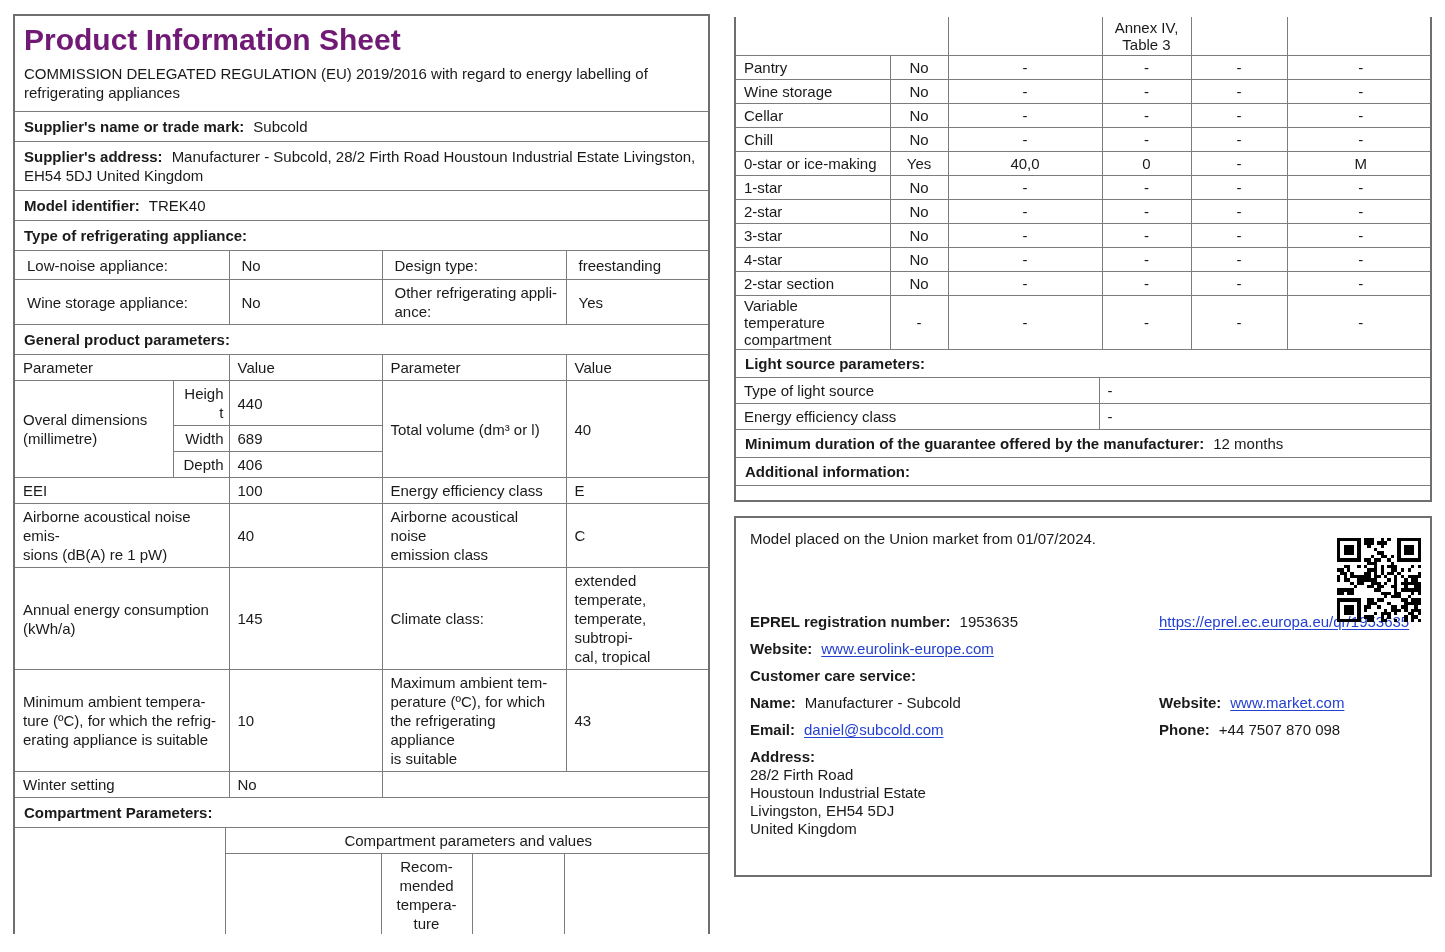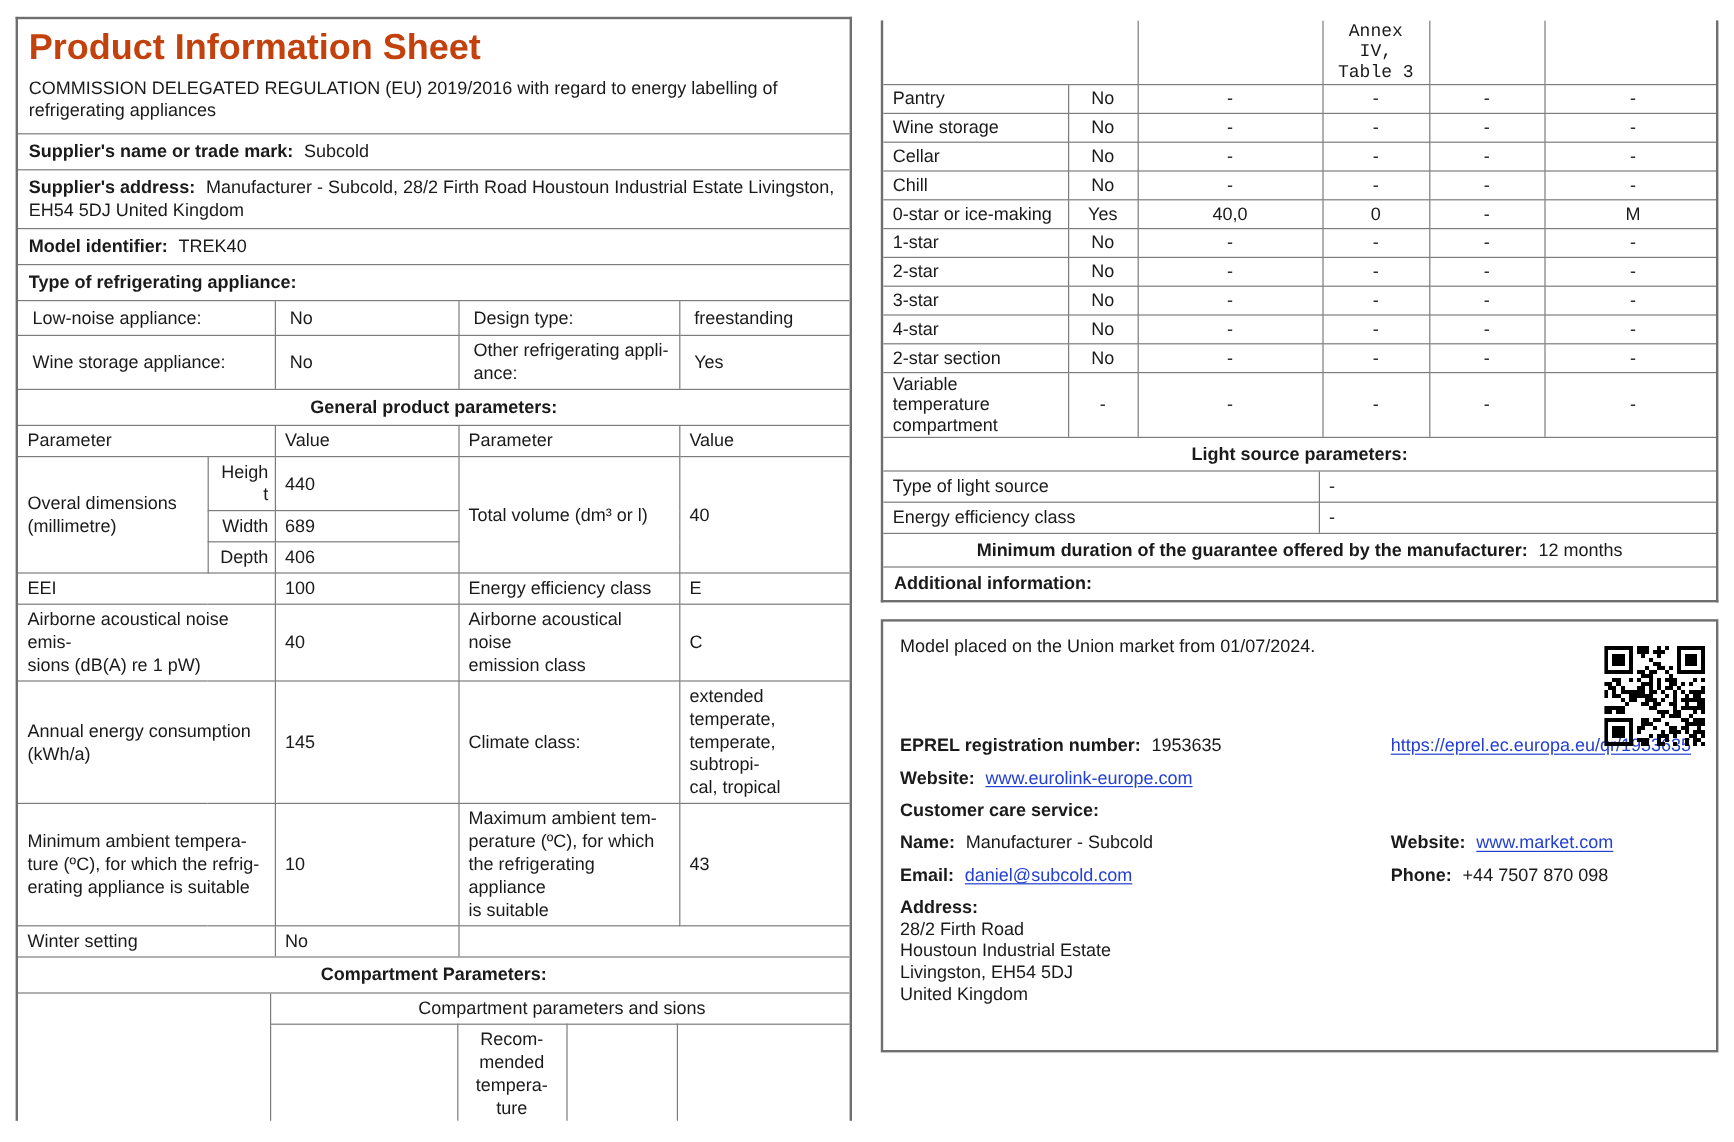--- a/index.html
+++ b/index.html
@@ -7,45 +7,45 @@
     width:1445px;height:952px;position:relative;overflow:hidden;
     background:#ffffff;color:#1a1a1a;
     font-family:"Liberation Sans",sans-serif;font-size:15px;line-height:19px;
   }
   .page{position:absolute;background:#fff;box-sizing:border-box;}
   #page1{left:13px;top:14px;width:697px;height:920px;border:2px solid #6f6f6f;border-bottom:none;overflow:hidden;}
   #box1{left:734px;top:17px;width:698px;height:485px;border:2px solid #6f6f6f;border-top:none;overflow:hidden;}
   #box2{left:734px;top:516px;width:698px;height:361px;border:2px solid #6f6f6f;overflow:hidden;padding:11px 14px;}
 
   .row{padding:5px 9px;border-bottom:1px solid #7c7c7c;}
-  .bt{border-top:1px solid #7c7c7c;text-align:center;}
+  .bt{border-top:1px solid #7c7c7c;}
   .b{font-weight:bold;}
   .val{margin-left:9px;}
   .pre{white-space:pre-line;}
   .c{text-align:center;}
 
   #p1-head{padding:6px 9px 9px;border-bottom:1px solid #7c7c7c;}
-  #p1-title{margin:0 0 6px 0;font-size:30px;line-height:36px;font-weight:bold;color:#c2410c;}
+  #p1-title{margin:0 0 6px 0;font-size:30px;line-height:36px;font-weight:bold;color:#701a75;}
   #p1-sub{max-width:648px;}
 
   table{width:100%;border-collapse:collapse;table-layout:fixed;border-style:hidden;}
   td{border:1px solid #7c7c7c;padding:3px 8px;vertical-align:middle;line-height:19px;word-wrap:break-word;}
 
   #tbl-type td{height:22px;padding-left:12px;}
   #tbl-gen td.sub{text-align:right;padding-right:5px;}
   #tbl-comp td{text-align:center;vertical-align:top;}
   #tbl-comp .cpv{height:18px;vertical-align:middle;}
   #tbl-comp .tall{height:420px;}
   #tbl-comp .pt1{padding-top:127px;}
   #tbl-comp .pt2{padding-top:112px;}
   #tbl-comp .pt3{padding-top:3px;}
   #tbl-comp .pt4{padding-top:96px;}
 
   #tbl-p2 td{padding:1px 8px;line-height:17px;height:21px;}
-  #tbl-p2 td.hd{height:36px;border-top:none;vertical-align:middle;font-family:Liberation Mono, monospace;}
+  #tbl-p2 td.hd{height:36px;border-top:none;vertical-align:middle;}
   #tbl-light td{height:18px;}
 
   .lnk{color:#2440d0;text-decoration:underline;text-underline-offset:2px;cursor:pointer;}
   a.lnk{display:inline-block;}
   #light-label,#guarantee-row,#additional-row{padding:4px 9px;}
 
   .crow{display:flex;margin-bottom:8px;}
   .cl{width:409px;}
   .cr{flex:1;}
   #contact-rows{margin-top:64px;}
@@ -181,21 +181,21 @@
     <colgroup>
         <col style="width:210px">
         <col style="width:156px">
         <col style="width:91px">
         <col style="width:92px">
         <col style="width:147px">
       </colgroup>
     <tbody>
         <tr>
       <td rowspan="2" class="pt1">Compartment type</td>
-      <td colspan="4" class="cpv">Compartment parameters and sions</td>
+      <td colspan="4" class="cpv">Compartment parameters and values</td>
     </tr>
     <tr class="tall">
       <td class="pre pt2">Compartment Vol-
 ume (dm³ or l)</td>
       <td class="pre pt3">Recom-
 mended
 tempera-
 ture setting
 for opti-
 mised food

